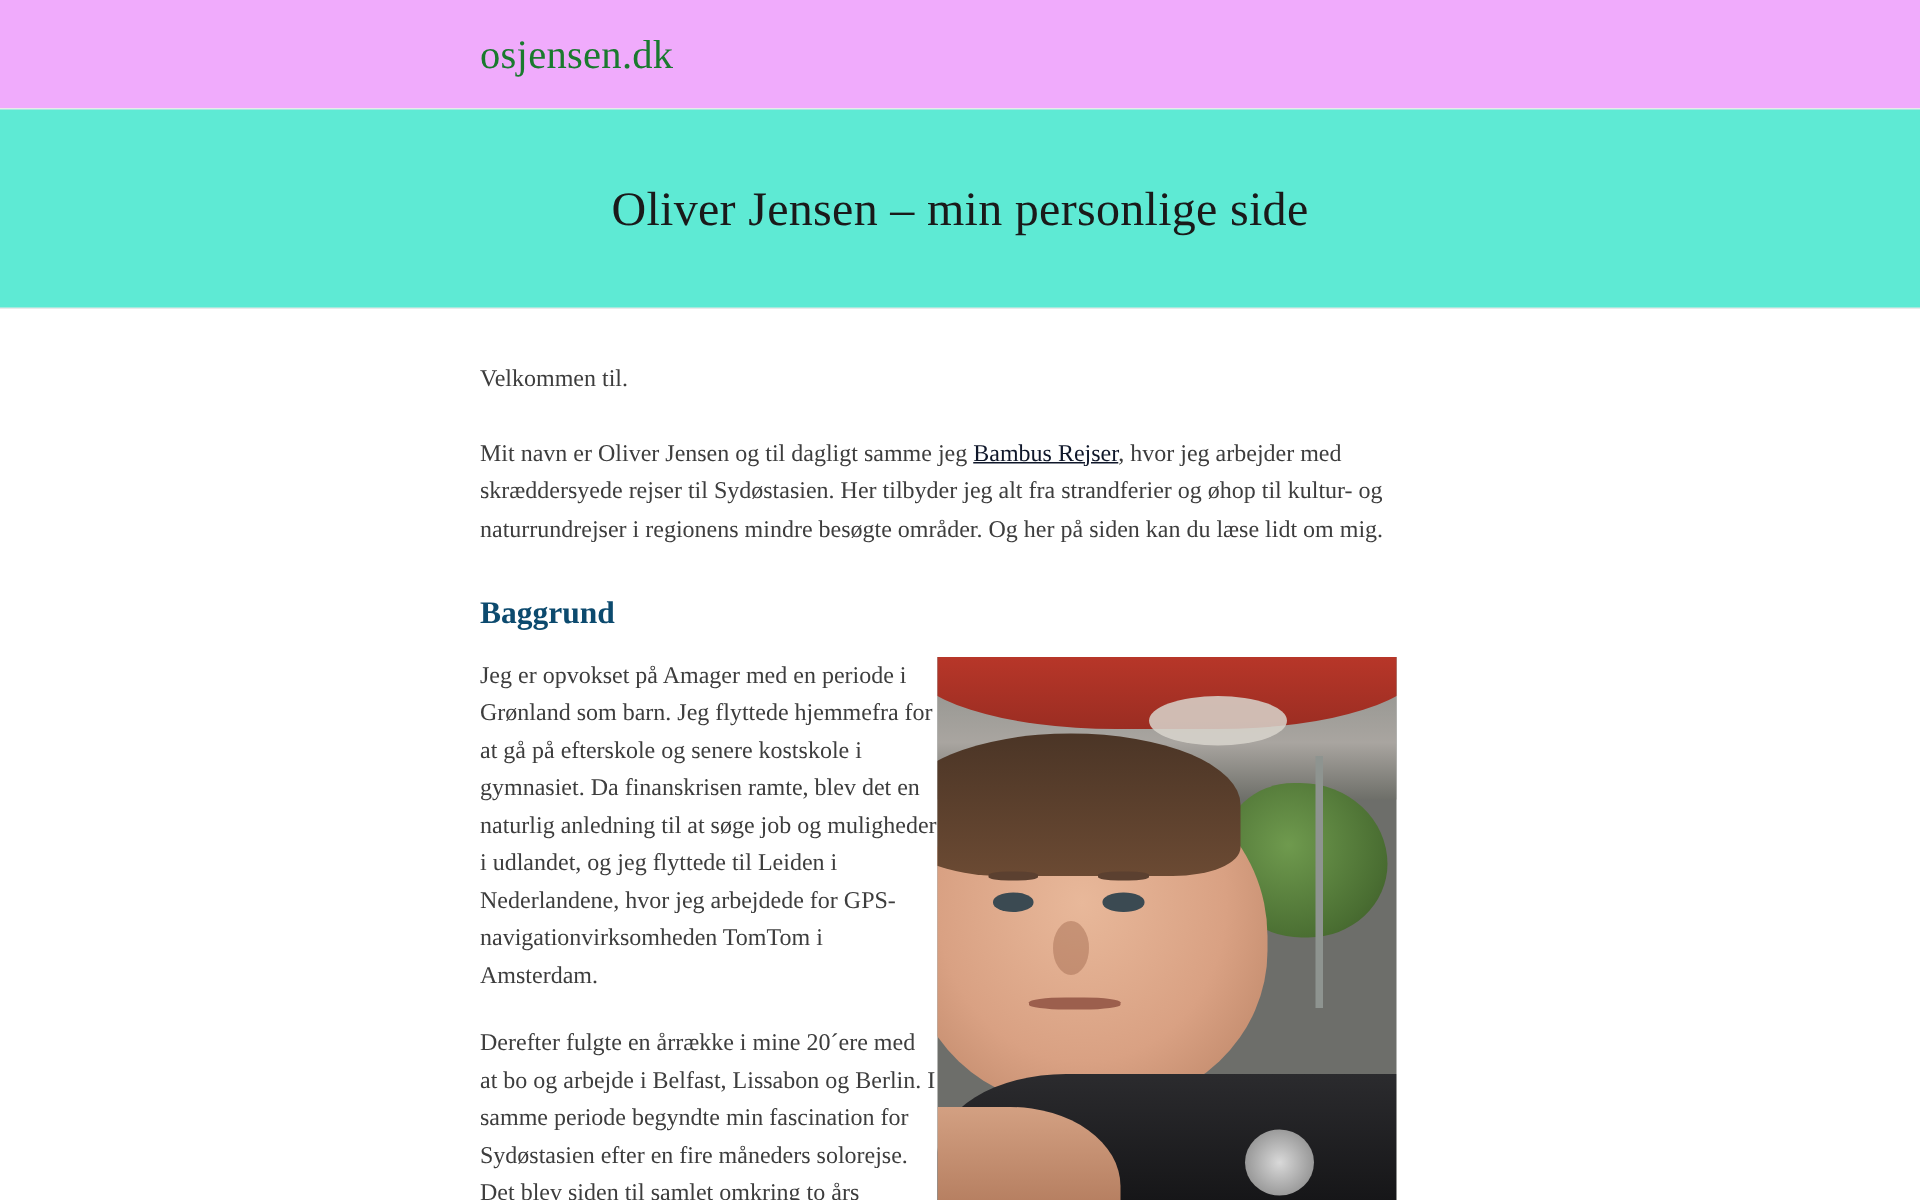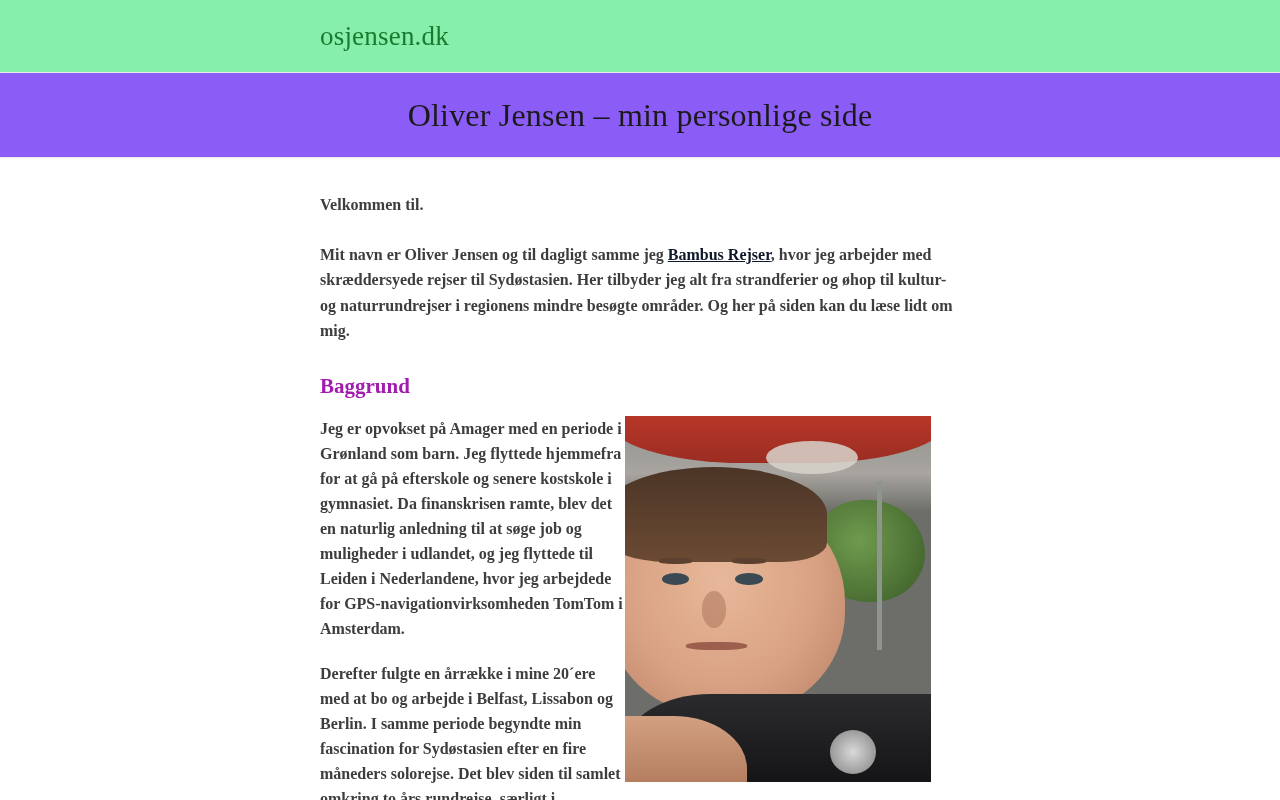--- a/index.html
+++ b/index.html
@@ -11,42 +11,42 @@
     height: 800px;
     overflow: hidden;
     background: #ffffff;
     font-family: "Liberation Serif", serif;
     color: #333333;
   }
 
   
   .site-header {
     height: 72px;
-    background: #86efac;
+    background: #f0abfc;
     display: flex;
     align-items: center;
     box-sizing: border-box;
     padding-left: 320px;
   }
   .site-title {
     font-family: "Liberation Serif", serif;
     font-size: 27px;
     line-height: 1.2;
     color: #1a7a2e;
     text-decoration: none;
     font-weight: 400;
     letter-spacing: 0.2px;
   }
 
   
   .page-banner {
-    background: #8b5cf6;
+    background: #5eead4;
     border-top: 1px solid #eaeaea;
     border-bottom: 1px solid #eaeaea;
-    height: 86px;
+    height: 134px;
     display: flex;
     align-items: center;
     justify-content: center;
     box-sizing: border-box;
   }
   .page-title {
     font-family: "Liberation Serif", serif;
     font-size: 32px;
     font-weight: 400;
     color: #1a1a1a;
@@ -60,34 +60,33 @@
     margin: 0 auto;
     padding-top: 34px;
     box-sizing: border-box;
   }
   p.body-text {
     font-family: "Liberation Serif", serif;
     font-size: 16px;
     line-height: 25.5px;
     color: #3d3d3d;
     margin: 0 0 20px 0;
-    font-weight: bold;
   }
   p.body-text.first {
     margin-bottom: 24px;
   }
   a.inline-link {
     color: #0f172a;
     text-decoration: underline;
   }
   h2.section-heading {
     font-family: "Liberation Serif", serif;
     font-size: 21px;
     font-weight: 700;
-    color: #a21caf;
+    color: #0c4a6e;
     margin: 30px 0 17px 0;
   }
 
   
   .two-col {
     display: flex;
     align-items: flex-start;
   }
   .col-text {
     width: 305px;

